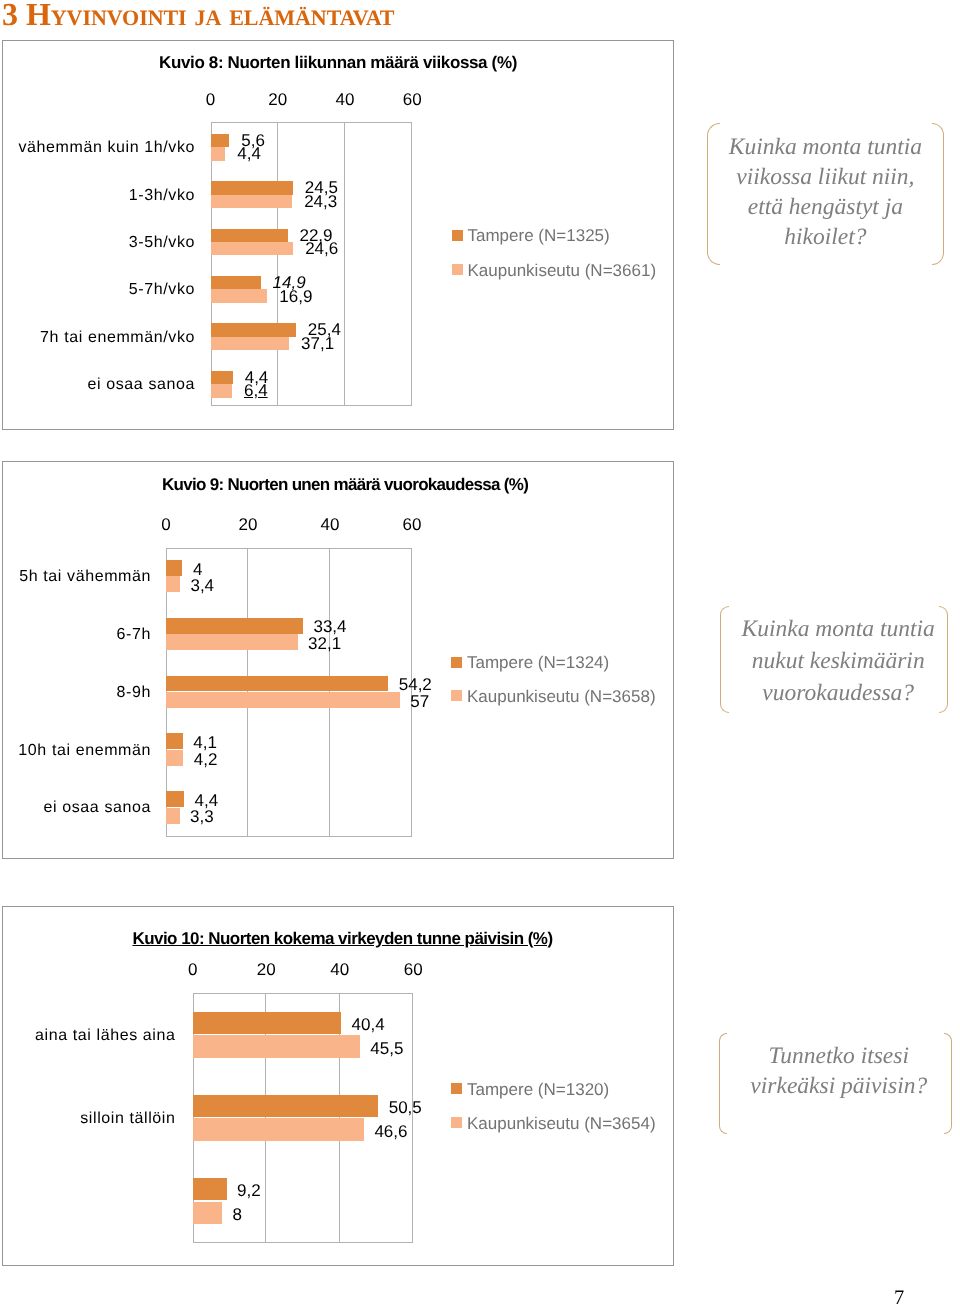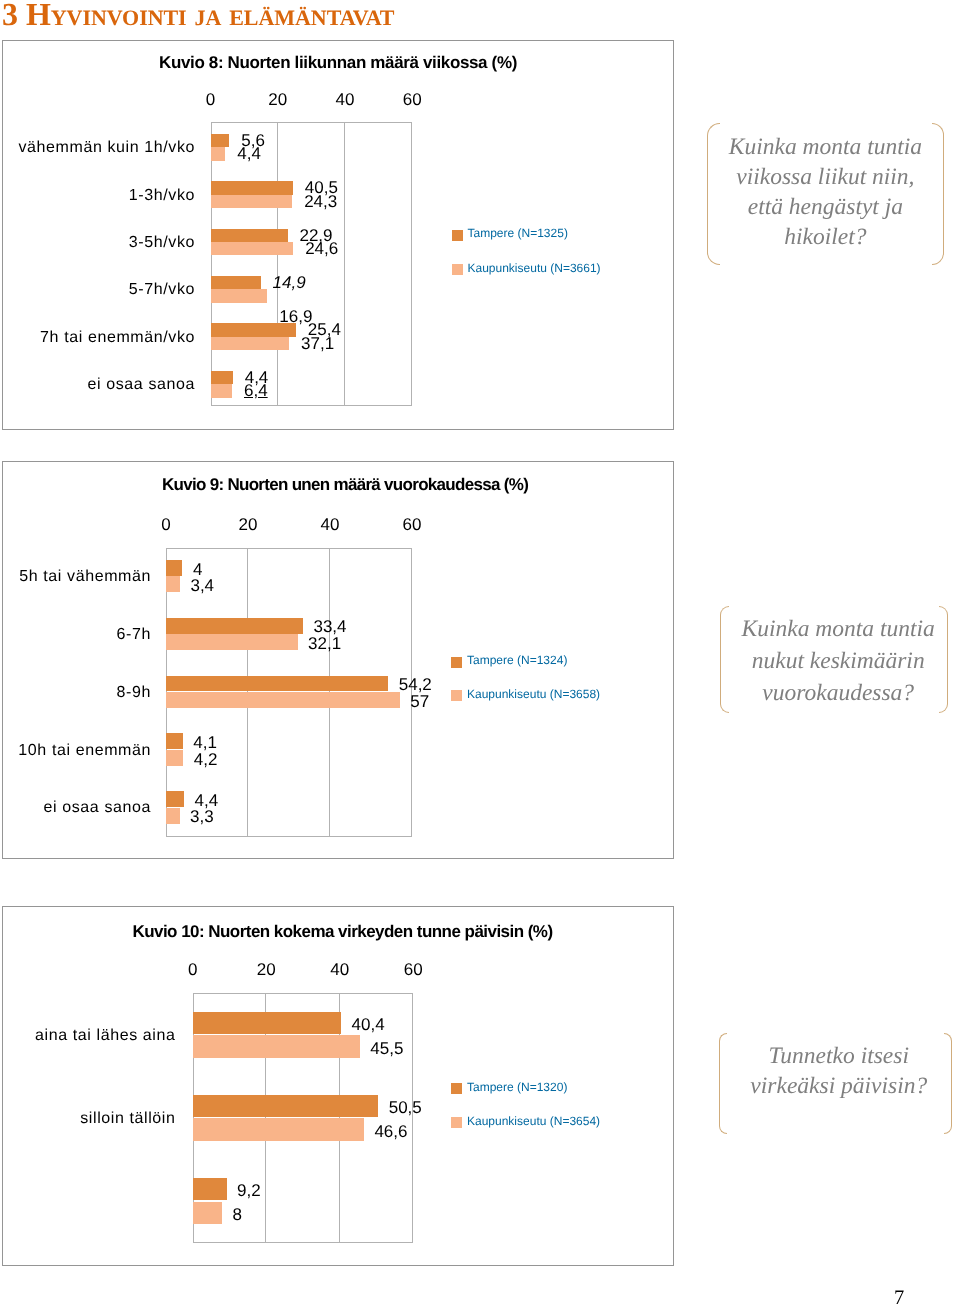--- a/index.html
+++ b/index.html
@@ -12,21 +12,21 @@
   .chart-title { position:absolute; text-align:center; font-weight:bold; font-size:17px;
                  color:#000; white-space:nowrap; transform:translateX(-50%); }
   .plot { position:absolute; box-sizing:border-box; border:1px solid #B2B2B2; }
   .gridline { position:absolute; width:1px; background:#B2B2B2; }
   .tick { position:absolute; font-size:17px; color:#000; white-space:nowrap; transform:translateX(-50%); }
   .catlabel { position:absolute; font-size:16px; letter-spacing:0.6px; color:#000; text-align:right; line-height:21px; }
   .bar { position:absolute; }
   .barlabel { position:absolute; font-size:17px; letter-spacing:0px; color:#000; white-space:nowrap; }
   .legend-row { position:absolute; display:flex; align-items:flex-start; }
   .legend-sw { width:11px; height:11px; margin-right:5px; flex:none; }
-  .legend-lb { font-size:12px; color:#0369a1; white-space:nowrap; position:relative; top:-2.5px; }
+  .legend-lb { font-size:17px; color:#737373; white-space:nowrap; position:relative; top:-2.5px; }
   .callout { position:absolute; box-sizing:border-box; }
   .callout .br { position:absolute; top:0; bottom:0; box-sizing:border-box;
                  border:1.2px solid #D0AC7C; }
   .callout .brl { left:0; border-right:none; }
   .callout .brr { right:0; border-left:none; }
   .callout-text { position:absolute; transform:translateX(-50%);
                   font-family:"Liberation Serif", serif; font-style:italic; font-size:23.5px; color:#7F7F7F;
                   text-align:center; }
   .pagenum { position:absolute; left:894px; top:1287px; font-family:"Liberation Serif", serif;
              font-size:20.5px; color:#000; }
@@ -47,33 +47,33 @@
       <div class="tick" style="left: 342px; top: 48.8px;">40</div>
       <div class="gridline" style="left: 341px; top: 80.7px; height: 284.3px;"></div>
       <div class="tick" style="left: 409.2px; top: 48.8px;">60</div>
       <div class="catlabel" style="right: 478px; width: 189px; top: 106.25px; transform: translateY(-50%);">vähemmän kuin 1h/vko</div>
       <div class="bar" style="left: 207.6px; top: 92.9px; width: 18.816px; height: 13.3px; background: rgb(224, 136, 60);"></div>
       <div class="barlabel" style="left: 238.316px; top: 99.95px; transform: translateY(-50%);">5,6</div>
       <div class="bar" style="left: 207.6px; top: 106.3px; width: 14.784px; height: 13.3px; background: rgb(249, 180, 137);"></div>
       <div class="barlabel" style="left: 234.284px; top: 113.35px; transform: translateY(-50%);">4,4</div>
       <div class="catlabel" style="right: 478px; width: 189px; top: 153.633px; transform: translateY(-50%);">1-3h/vko</div>
       <div class="bar" style="left: 207.6px; top: 140.283px; width: 82.32px; height: 13.3px; background: rgb(224, 136, 60);"></div>
-      <div class="barlabel" style="left: 301.82px; top: 147.333px; transform: translateY(-50%);">40,5</div>
+      <div class="barlabel" style="left: 301.82px; top: 147.333px; transform: translateY(-50%);">24,5</div>
       <div class="bar" style="left: 207.6px; top: 153.683px; width: 81.648px; height: 13.3px; background: rgb(249, 180, 137);"></div>
       <div class="barlabel" style="left: 301.148px; top: 160.733px; transform: translateY(-50%);">24,3</div>
       <div class="catlabel" style="right: 478px; width: 189px; top: 201.017px; transform: translateY(-50%);">3-5h/vko</div>
       <div class="bar" style="left: 207.6px; top: 187.667px; width: 76.944px; height: 13.3px; background: rgb(224, 136, 60);"></div>
       <div class="barlabel" style="left: 296.444px; top: 194.717px; transform: translateY(-50%);">22,9</div>
       <div class="bar" style="left: 207.6px; top: 201.067px; width: 82.656px; height: 13.3px; background: rgb(249, 180, 137);"></div>
       <div class="barlabel" style="left: 302.156px; top: 208.117px; transform: translateY(-50%);">24,6</div>
       <div class="catlabel" style="right: 478px; width: 189px; top: 248.4px; transform: translateY(-50%);">5-7h/vko</div>
       <div class="bar" style="left: 207.6px; top: 235.05px; width: 50.064px; height: 13.3px; background: rgb(224, 136, 60);"></div>
       <div class="barlabel" style="left: 269.564px; top: 242.1px; transform: translateY(-50%); font-style: italic;">14,9</div>
       <div class="bar" style="left: 207.6px; top: 248.45px; width: 56.784px; height: 13.3px; background: rgb(249, 180, 137);"></div>
-      <div class="barlabel" style="left: 276.284px; top: 255.5px; transform: translateY(-50%); margin-top: 20px;">16,9</div>
+      <div class="barlabel" style="left: 276.284px; top: 255.5px; transform: translateY(-50%);">16,9</div>
       <div class="catlabel" style="right: 478px; width: 189px; top: 295.783px; transform: translateY(-50%);">7h tai enemmän/vko</div>
       <div class="bar" style="left: 207.6px; top: 282.433px; width: 85.344px; height: 13.3px; background: rgb(224, 136, 60);"></div>
       <div class="barlabel" style="left: 304.844px; top: 289.483px; transform: translateY(-50%);">25,4</div>
       <div class="bar" style="left: 207.6px; top: 295.833px; width: 78.624px; height: 13.3px; background: rgb(249, 180, 137);"></div>
       <div class="barlabel" style="left: 298.124px; top: 302.883px; transform: translateY(-50%);">37,1</div>
       <div class="catlabel" style="right: 478px; width: 189px; top: 343.167px; transform: translateY(-50%);">ei osaa sanoa</div>
       <div class="bar" style="left: 207.6px; top: 329.817px; width: 22.176px; height: 13.3px; background: rgb(224, 136, 60);"></div>
       <div class="barlabel" style="left: 241.676px; top: 336.867px; transform: translateY(-50%);">4,4</div>
       <div class="bar" style="left: 207.6px; top: 343.217px; width: 21.504px; height: 13.3px; background: rgb(249, 180, 137);"></div>
       <div class="barlabel" style="left: 241.004px; top: 350.267px; transform: translateY(-50%); text-decoration: underline;">6,4</div>
@@ -133,21 +133,21 @@
         <span class="legend-sw" style="background: rgb(249, 180, 137); margin-top: 1px;"></span>
         <span class="legend-lb">Kaupunkiseutu (N=3658)</span>
       </div>
     </div>
     <div class="callout" style="left: 719.8px; top: 605.6px; width: 228px; height: 107.5px;">
       <div class="br brl" style="width: 9px; border-radius: 9px 0px 0px 9px;"></div>
       <div class="br brr" style="width: 9px; border-radius: 0px 9px 9px 0px;"></div>
       <div class="callout-text" style="width: 205px; left: 118.4px; top: 8.9px; line-height: 31.8px;">Kuinka monta tuntia nukut keskimäärin vuorokaudessa?</div>
     </div>
     <div class="chartbox" style="left: 2px; top: 906px; width: 672px; height: 360px;">
-      <div class="chart-title" style="left: 339.5px; top: 15px; letter-spacing: -0.54px;">Kuvio 10: Nuorten kokema virkeyden tunne päivisin (%)</div>
+      <div class="chart-title" style="left: 339.5px; top: 22px; letter-spacing: -0.54px; text-decoration: underline;">Kuvio 10: Nuorten kokema virkeyden tunne päivisin (%)</div>
       <div class="plot" style="left: 189.8px; top: 86px; width: 220.4px; height: 249.5px;"></div>
       <div class="tick" style="left: 189.8px; top: 53.2px;">0</div>
       <div class="tick" style="left: 263.267px; top: 53.2px;">20</div>
       <div class="gridline" style="left: 262.267px; top: 86px; height: 249.5px;"></div>
       <div class="tick" style="left: 336.733px; top: 53.2px;">40</div>
       <div class="gridline" style="left: 335.733px; top: 86px; height: 249.5px;"></div>
       <div class="tick" style="left: 410.2px; top: 53.2px;">60</div>
       <div class="catlabel" style="right: 497.5px; width: 169.5px; top: 127.65px; transform: translateY(-50%);">aina tai lähes aina</div>
       <div class="bar" style="left: 189.8px; top: 104.6px; width: 148.403px; height: 22.4px; background: rgb(224, 136, 60);"></div>
       <div class="barlabel" style="left: 348.603px; top: 117.8px; transform: translateY(-50%);">40,4</div>

